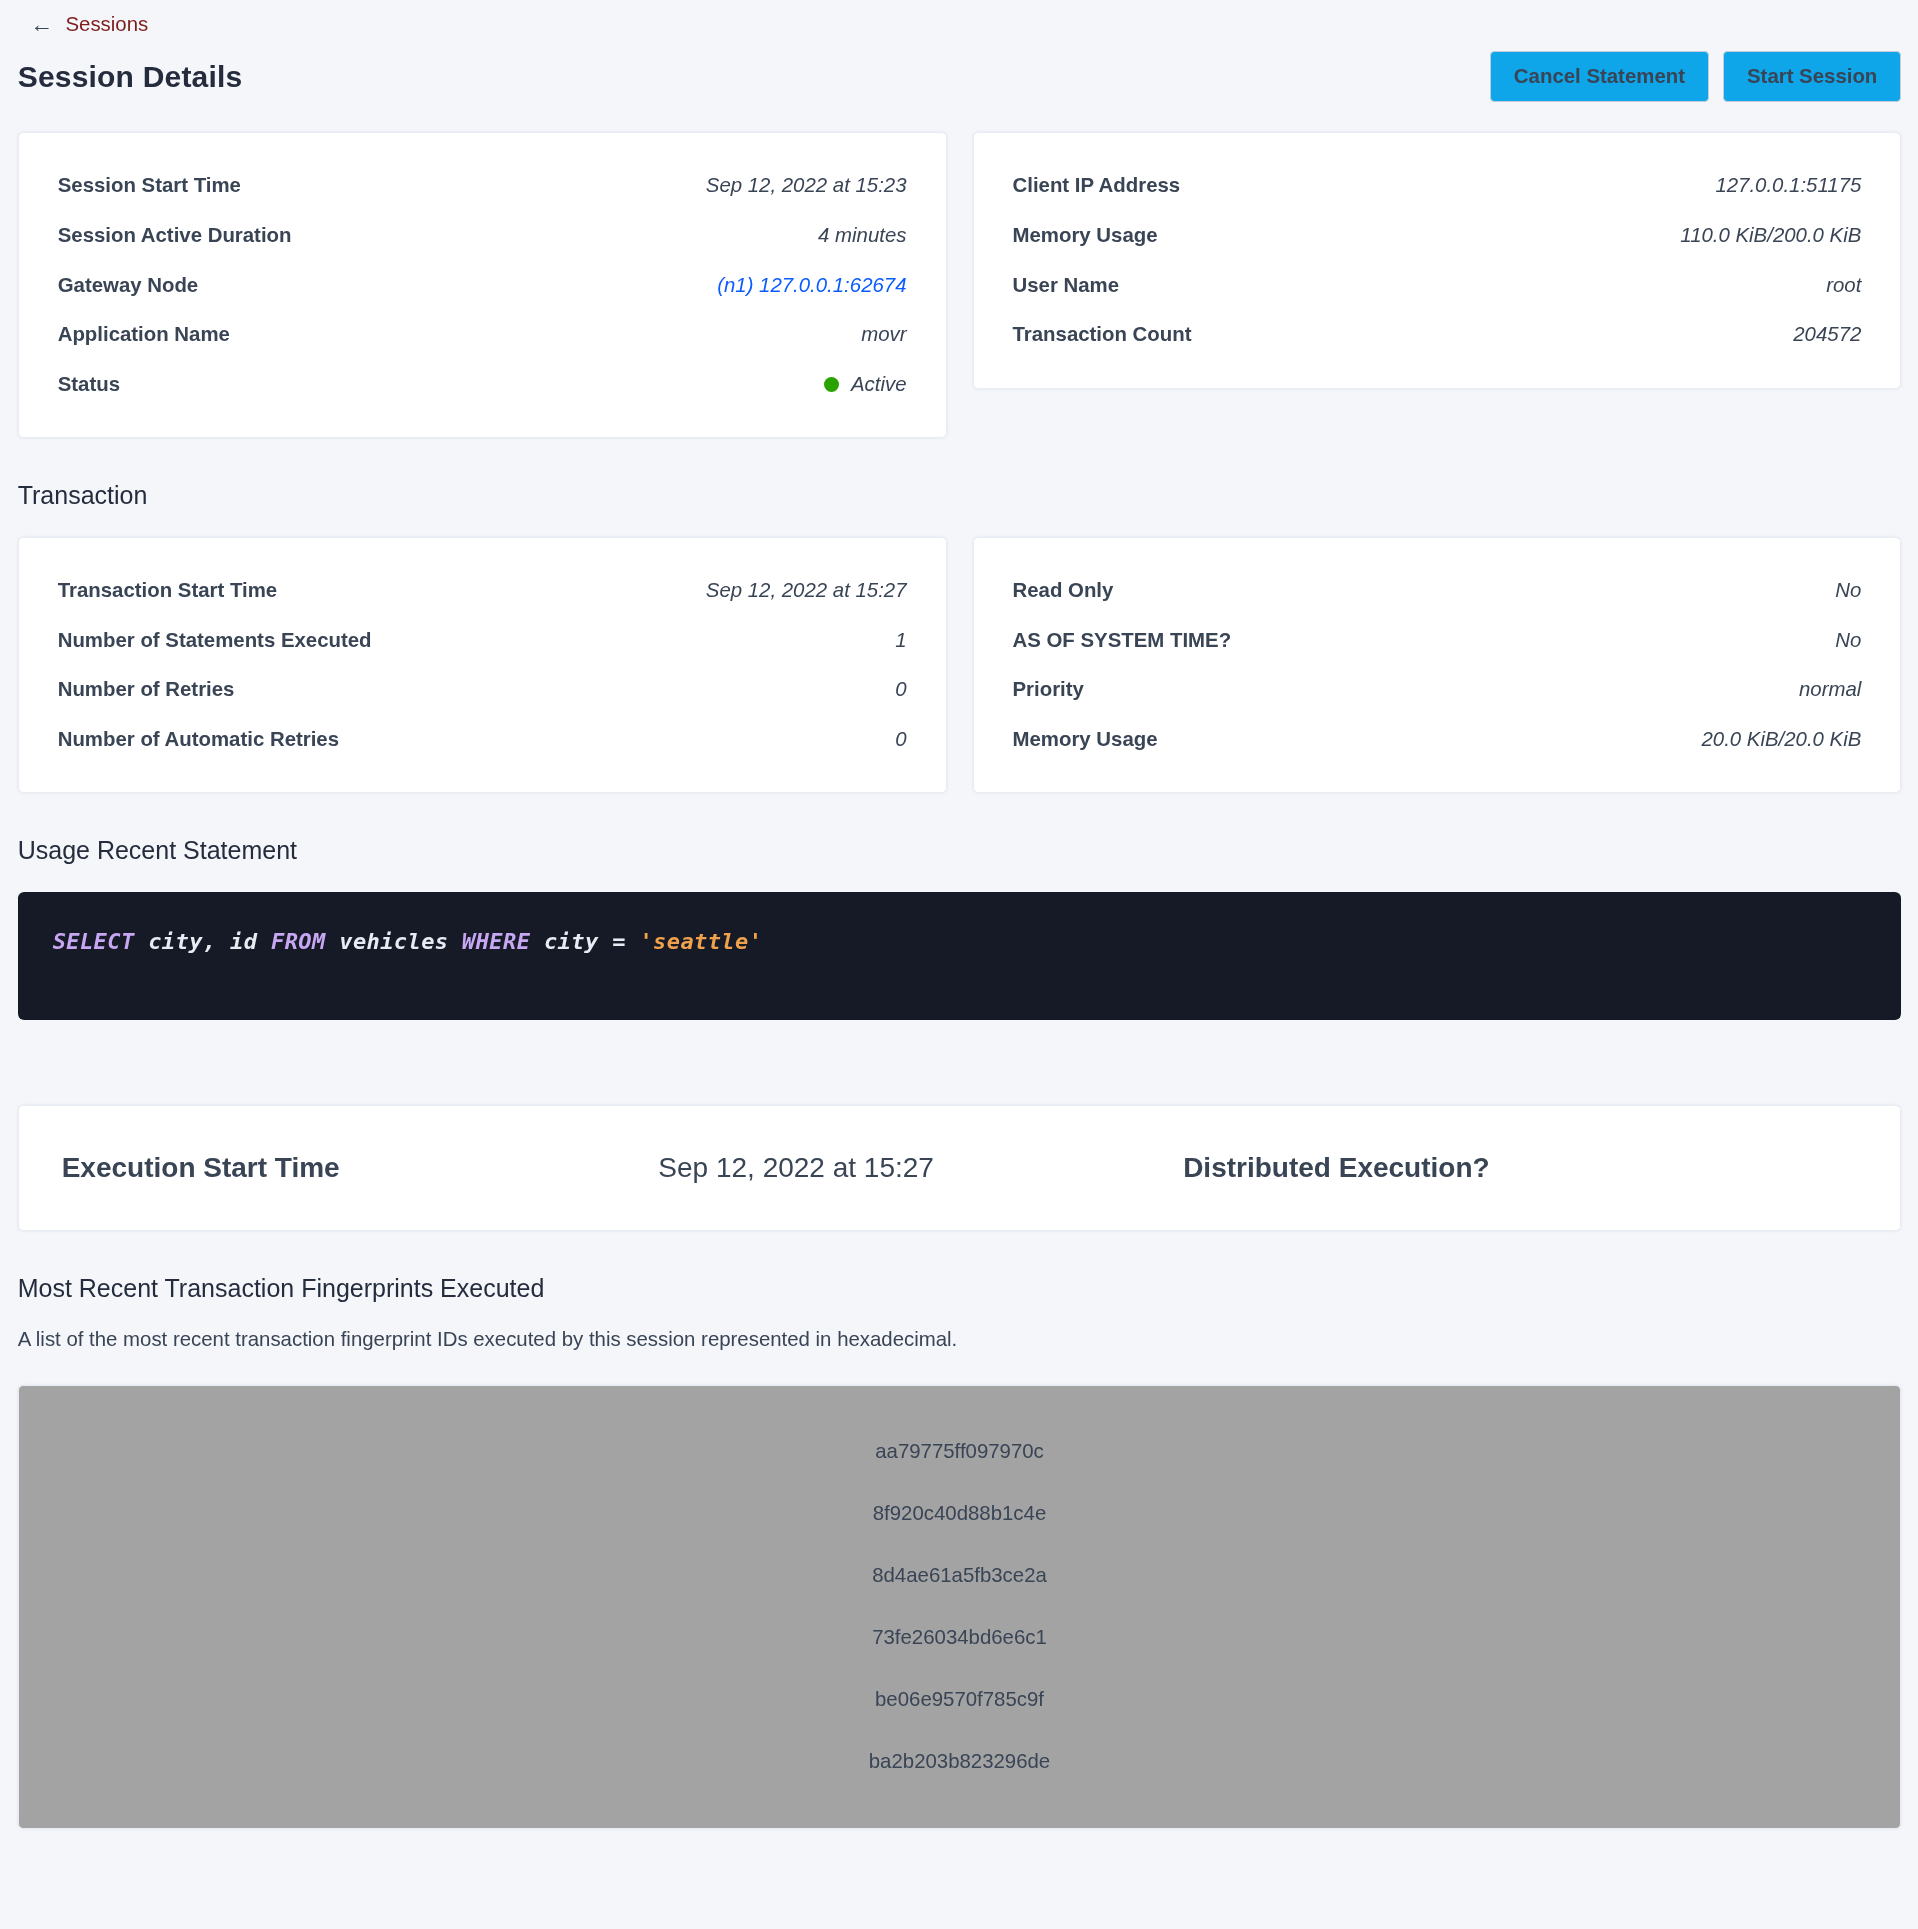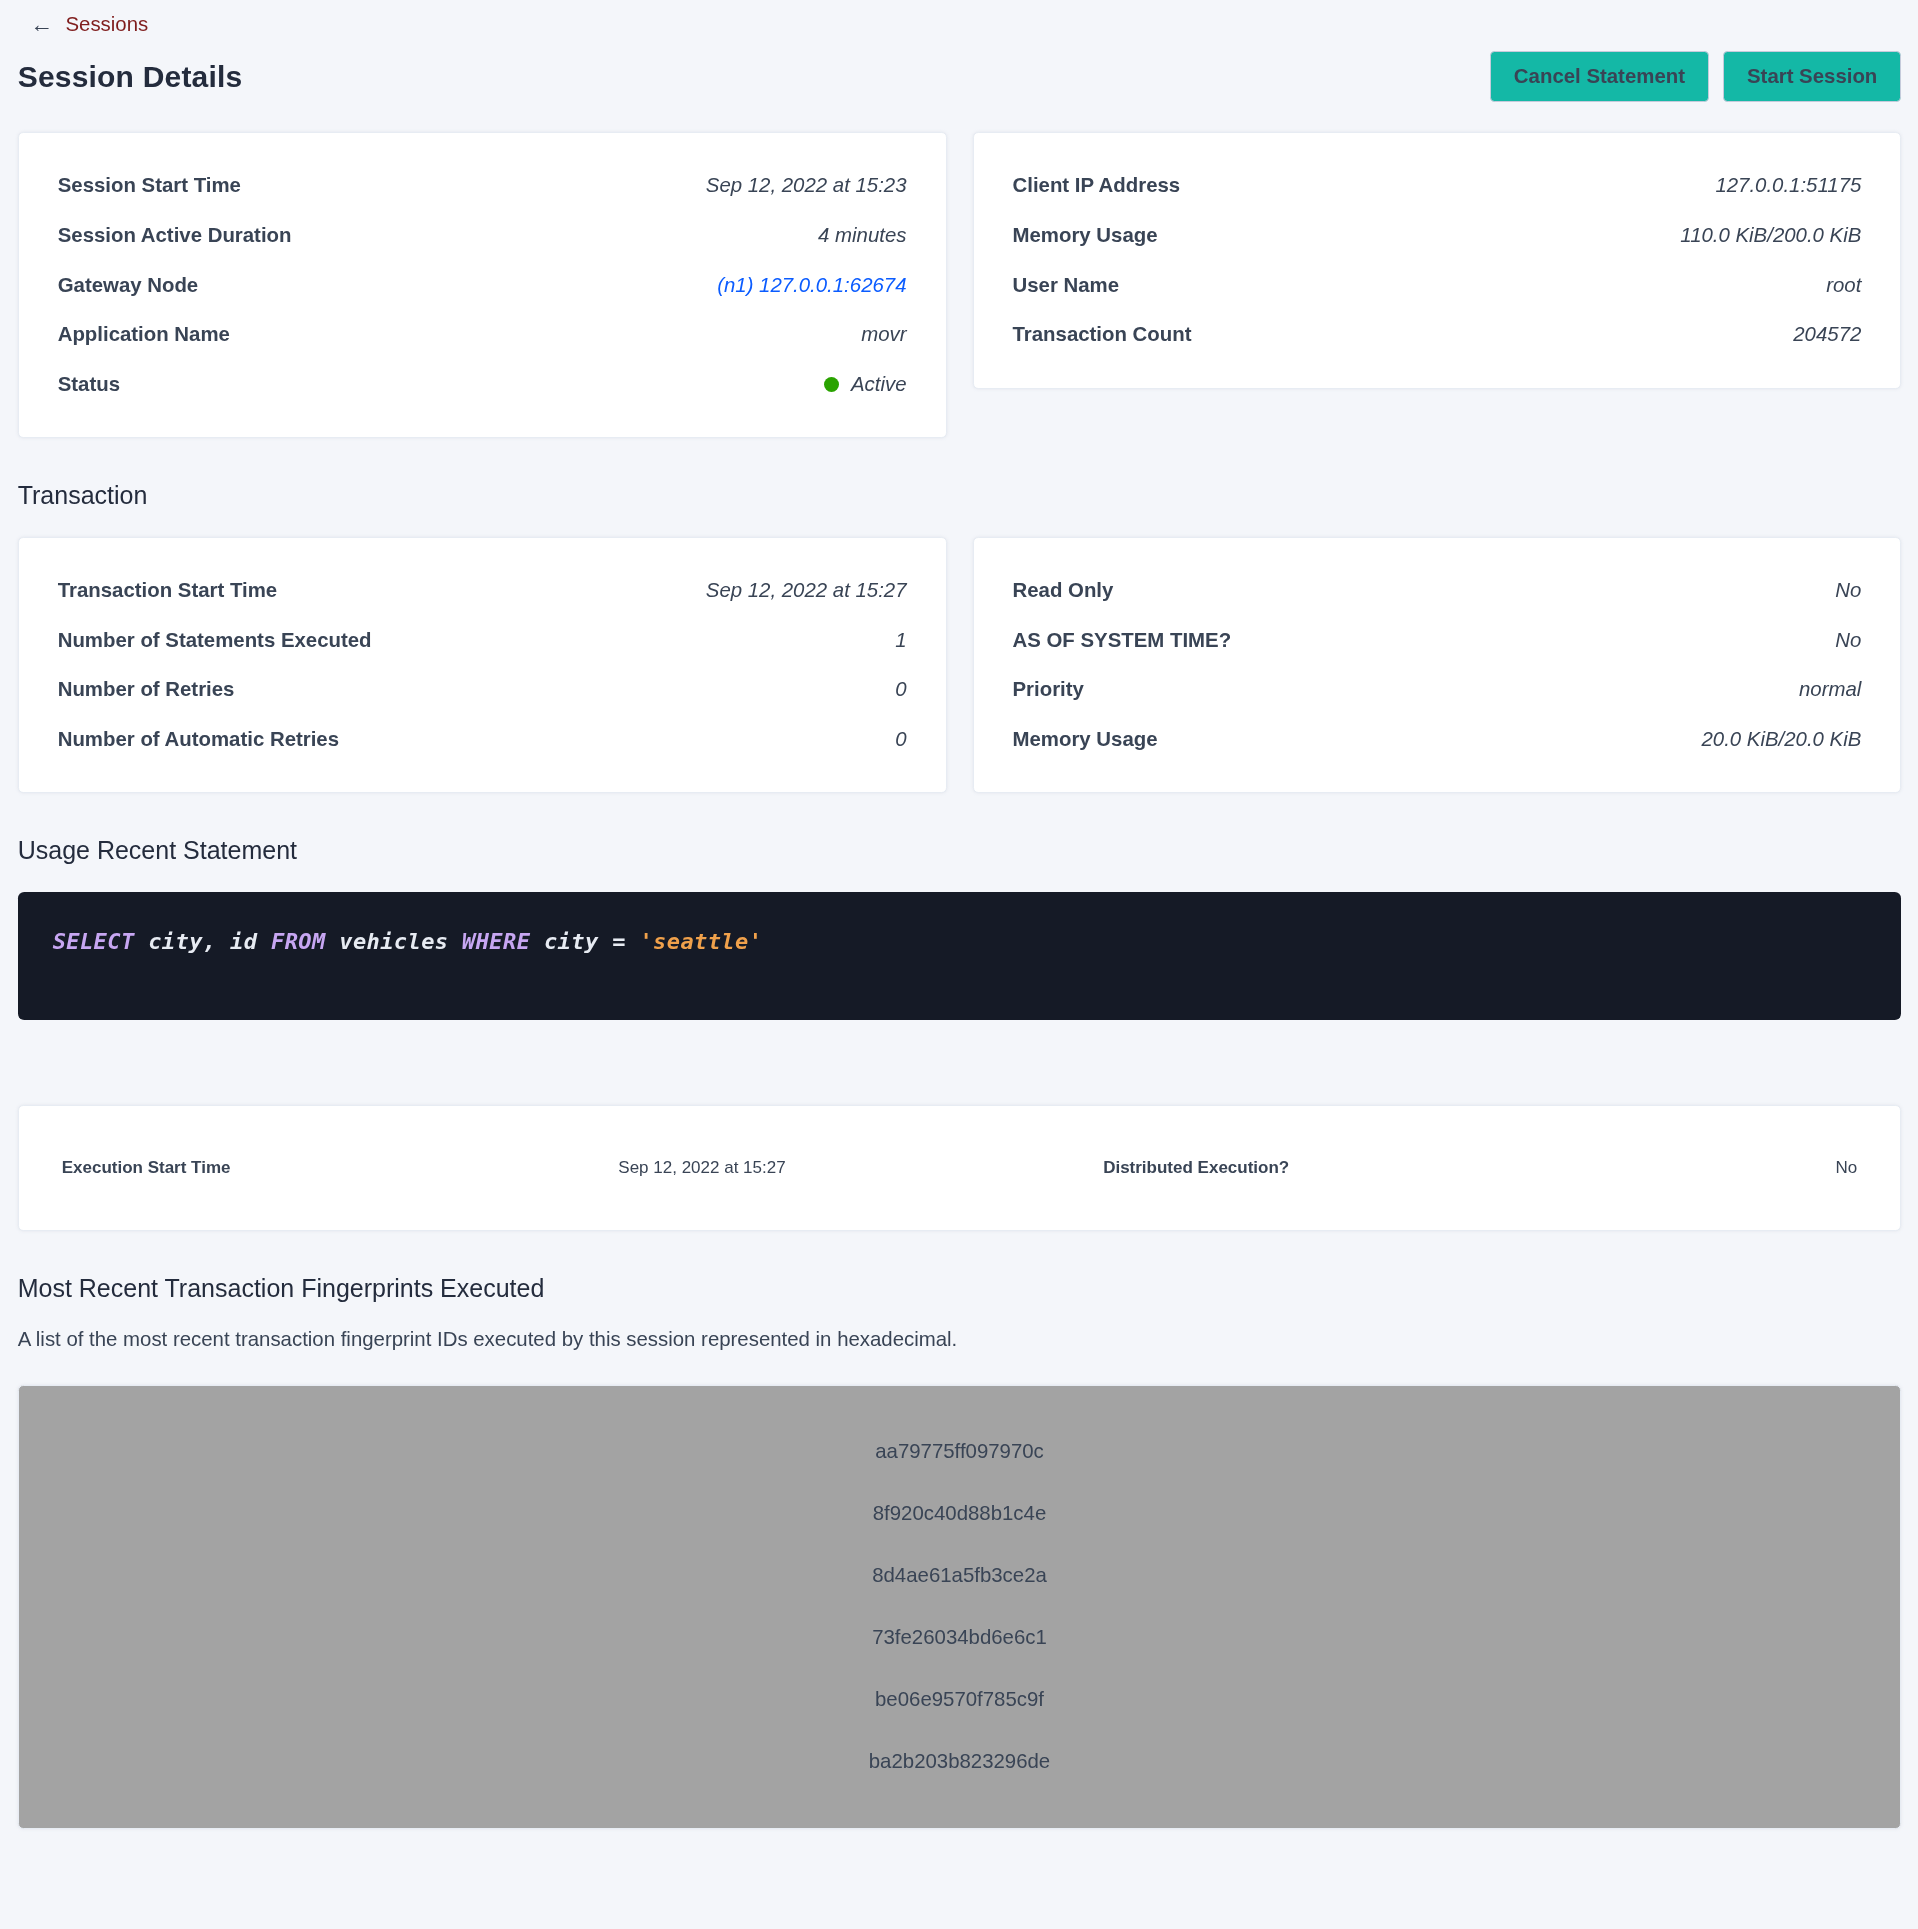--- a/index.html
+++ b/index.html
@@ -44,21 +44,21 @@
     margin: 0 0 0 0;
   }
   .page-title {
     font-size: 30px;
     font-weight: 700;
     color: #242c3d;
     letter-spacing: 0.2px;
   }
   .button-group { display: flex; gap: 14px; }
   .btn {
-    background: #14b8a6;
+    background: #0ea5e9;
     border: 0.9px solid #c5cbdb;
     border-radius: 4.4px;
     color: #394455;
     font-family: "Liberation Sans", sans-serif;
     font-size: 20.4px;
     font-weight: 700;
     padding: 12.4px 23px;
     cursor: pointer;
     line-height: 1.2;
   }
@@ -134,21 +134,22 @@
     margin-top: 85px;
     background: #ffffff;
     border: 0.9px solid #e7ecf3;
     border-radius: 5.3px;
     box-shadow: 0 0 3.5px rgba(154,161,177,0.18);
     padding: 0 43px;
     height: 126px;
     display: grid;
     grid-template-columns: 31% 27% 29% 13%;
     align-items: center;
-    font-size: 17px;
+    font-size: 28px;
+    gap: 40px;
   }
   .exec-card .cell-label { font-weight: 700; }
   .exec-card .cell-value { font-weight: 400; }
   .exec-card .right { text-align: right; }
 
   
   .fingerprint-card {
     margin-top: 34px;
     background: #a3a3a3;
     border: 0.9px solid #e7ecf3;

